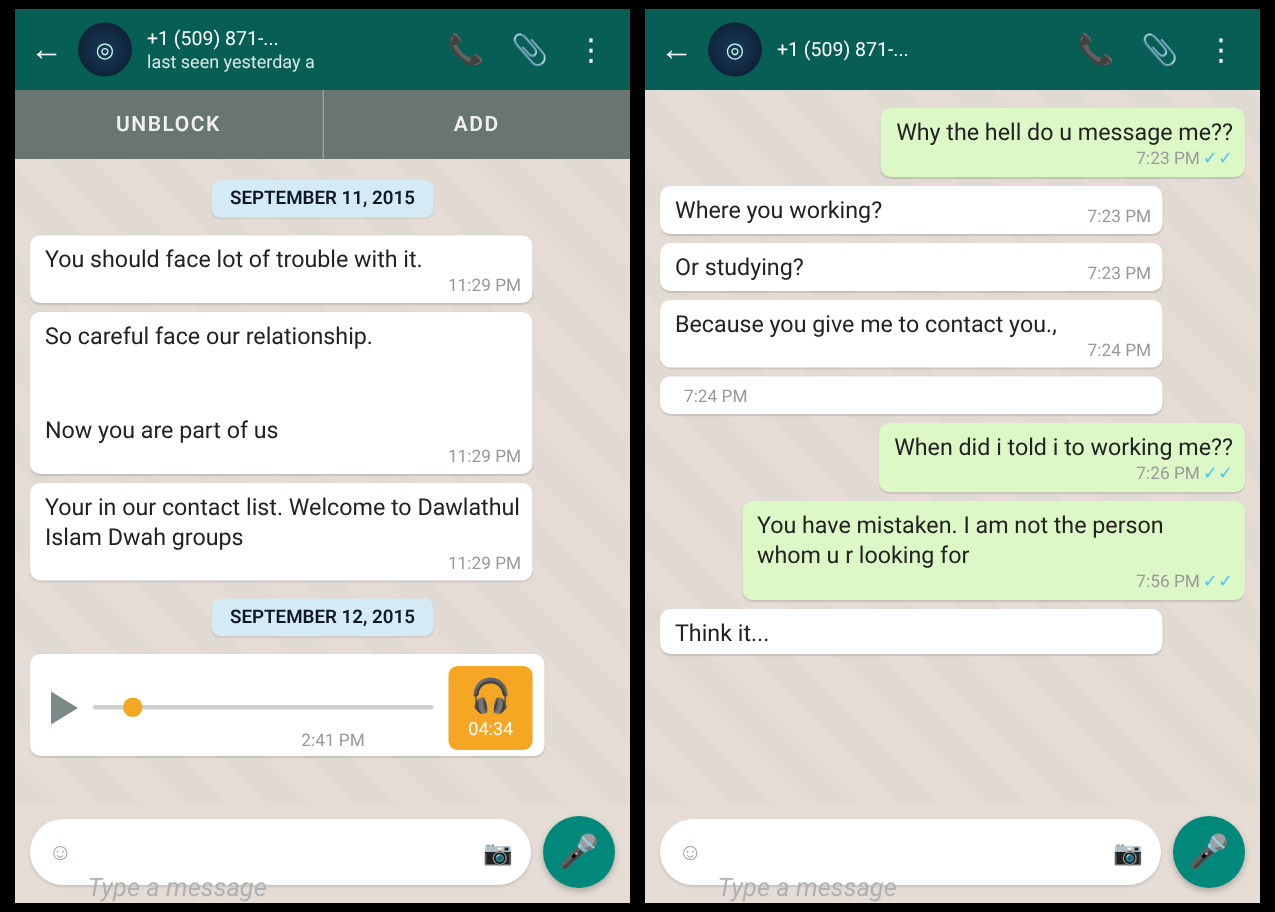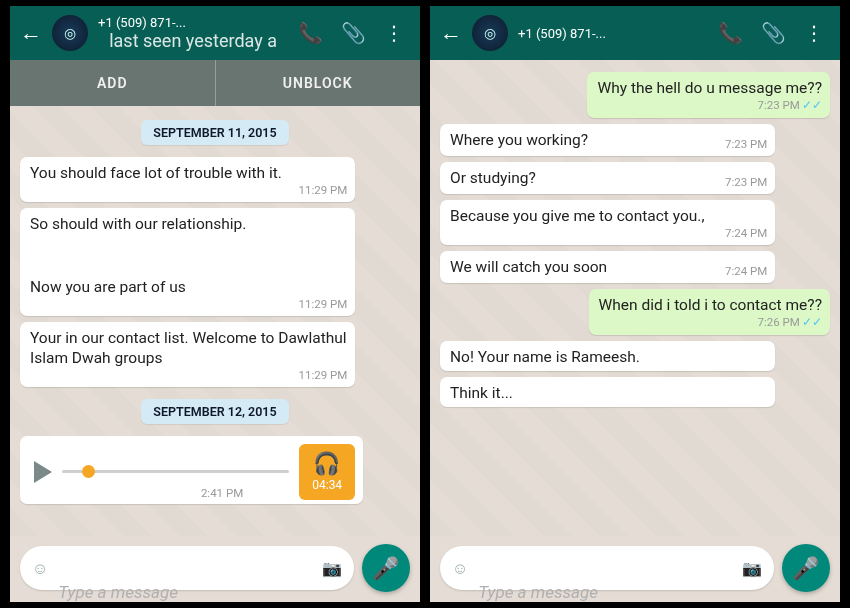--- a/index.html
+++ b/index.html
@@ -38,21 +38,21 @@
   }
   .back-arrow { font-size: 22px; }
   .avatar {
     width: 36px; height: 36px; border-radius: 50%;
     background: radial-gradient(circle at 50% 50%, #1a3a5a 0%, #0a1a2a 100%);
     display:flex; align-items:center; justify-content:center;
     font-size:14px; color:#cfe;
   }
   .title-block { flex: 1; min-width: 0; }
   .title { font-size: 13px; white-space: nowrap; overflow: hidden; text-overflow: ellipsis; }
-  .subtitle { font-size: 18px; opacity: .85; white-space: nowrap; overflow:hidden; text-overflow:ellipsis;text-align:center;}
+  .subtitle { font-size: 12px; opacity: .85; white-space: nowrap; overflow:hidden; text-overflow:ellipsis;}
   .hdr-icons { display: flex; gap: 18px; font-size: 20px; align-items:center; padding-right:6px;}
   .actionbar {
     display: flex;
     background: #697570;
     color: #f0f0f0;
     height: 46px;
     font-weight: 600;
     letter-spacing: 1px;
     font-size: 14px;
   }
@@ -175,34 +175,34 @@
         <div class="subtitle">last seen yesterday a</div>
       </div>
       <div class="hdr-icons">
         <span>📞</span>
         <span>📎</span>
         <span>⋮</span>
       </div>
     </div>
 
     <div class="actionbar">
+      <div>UNBLOCK</div>
       <div>ADD</div>
-      <div>UNBLOCK</div>
     </div>
 
     <div class="chat">
       <div class="date-chip">SEPTEMBER 11, 2015</div>
 
       <div class="bubble multi">
         <span class="msgtext">You should face lot of trouble with it.</span>
         <span class="meta">11:29 PM</span>
       </div>
 
       <div class="bubble multi">
-        <span class="msgtext">So should with our relationship.</span><br><br>
+        <span class="msgtext">So careful face our relationship.</span><br><br>
         <span class="msgtext">Now you are part of us</span>
         <span class="meta">11:29 PM</span>
       </div>
 
       <div class="bubble multi">
         <span class="msgtext">Your in our contact list. Welcome to Dawlathul Islam Dwah groups</span>
         <span class="meta">11:29 PM</span>
       </div>
 
       <div class="date-chip">SEPTEMBER 12, 2015</div>
@@ -264,34 +264,34 @@
         </div>
       </div>
 
       <div class="bubble multi">
         <span class="msgtext">Because you give me to contact you.,</span>
         <span class="meta">7:24 PM</span>
       </div>
 
       <div class="bubble">
         <div class="row">
-          <span class="msgtext">We will catch you soon</span>
           <span class="meta">7:24 PM</span>
         </div>
       </div>
 
       <div class="bubble out multi">
-        <span class="msgtext">When did i told i to contact me??</span>
+        <span class="msgtext">When did i told i to working me??</span>
         <span class="meta"><span>7:26 PM</span><span class="ticks">✓✓</span></span>
       </div>
 
-
-      <div class="bubble">
-        <span class="msgtext">No! Your name is Rameesh.</span>
-      </div>
+      <div class="bubble out multi">
+        <span class="msgtext">You have mistaken. I am not the person whom u r looking for</span>
+        <span class="meta"><span>7:56 PM</span><span class="ticks">✓✓</span></span>
+      </div>
+
 
       <div class="bubble" style="margin-bottom:-20px;">
         <span class="msgtext">Think it...</span>
       </div>
     </div>
 
     <div class="inputbar">
       <div class="textbox">
         <span>☺</span>
         <span class="ph">Type a message</span>

